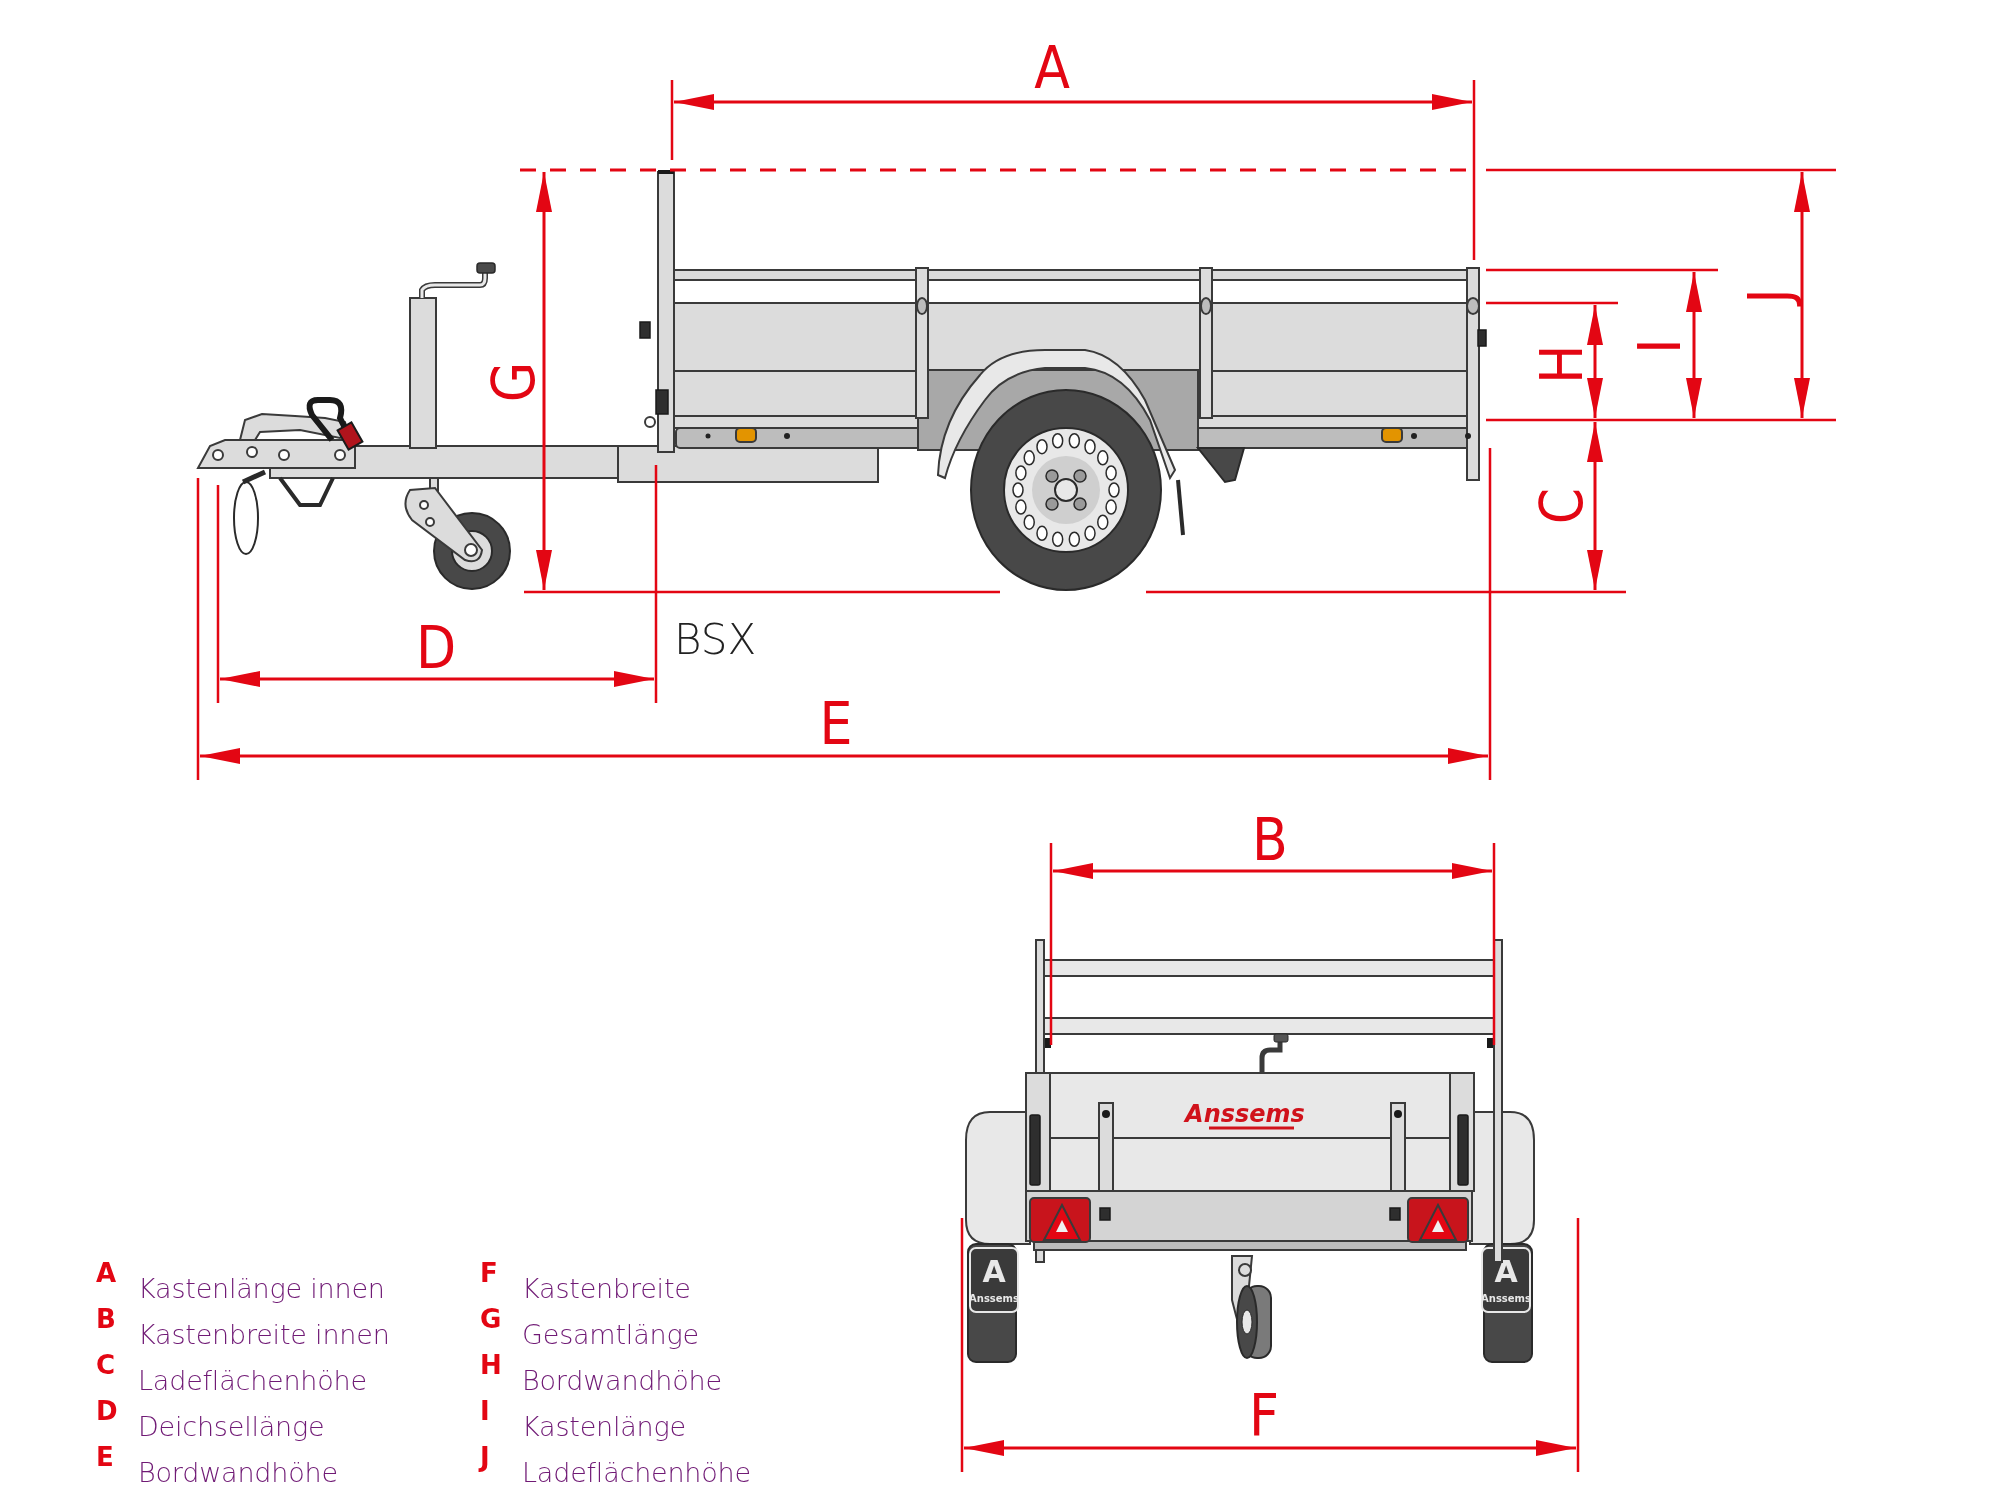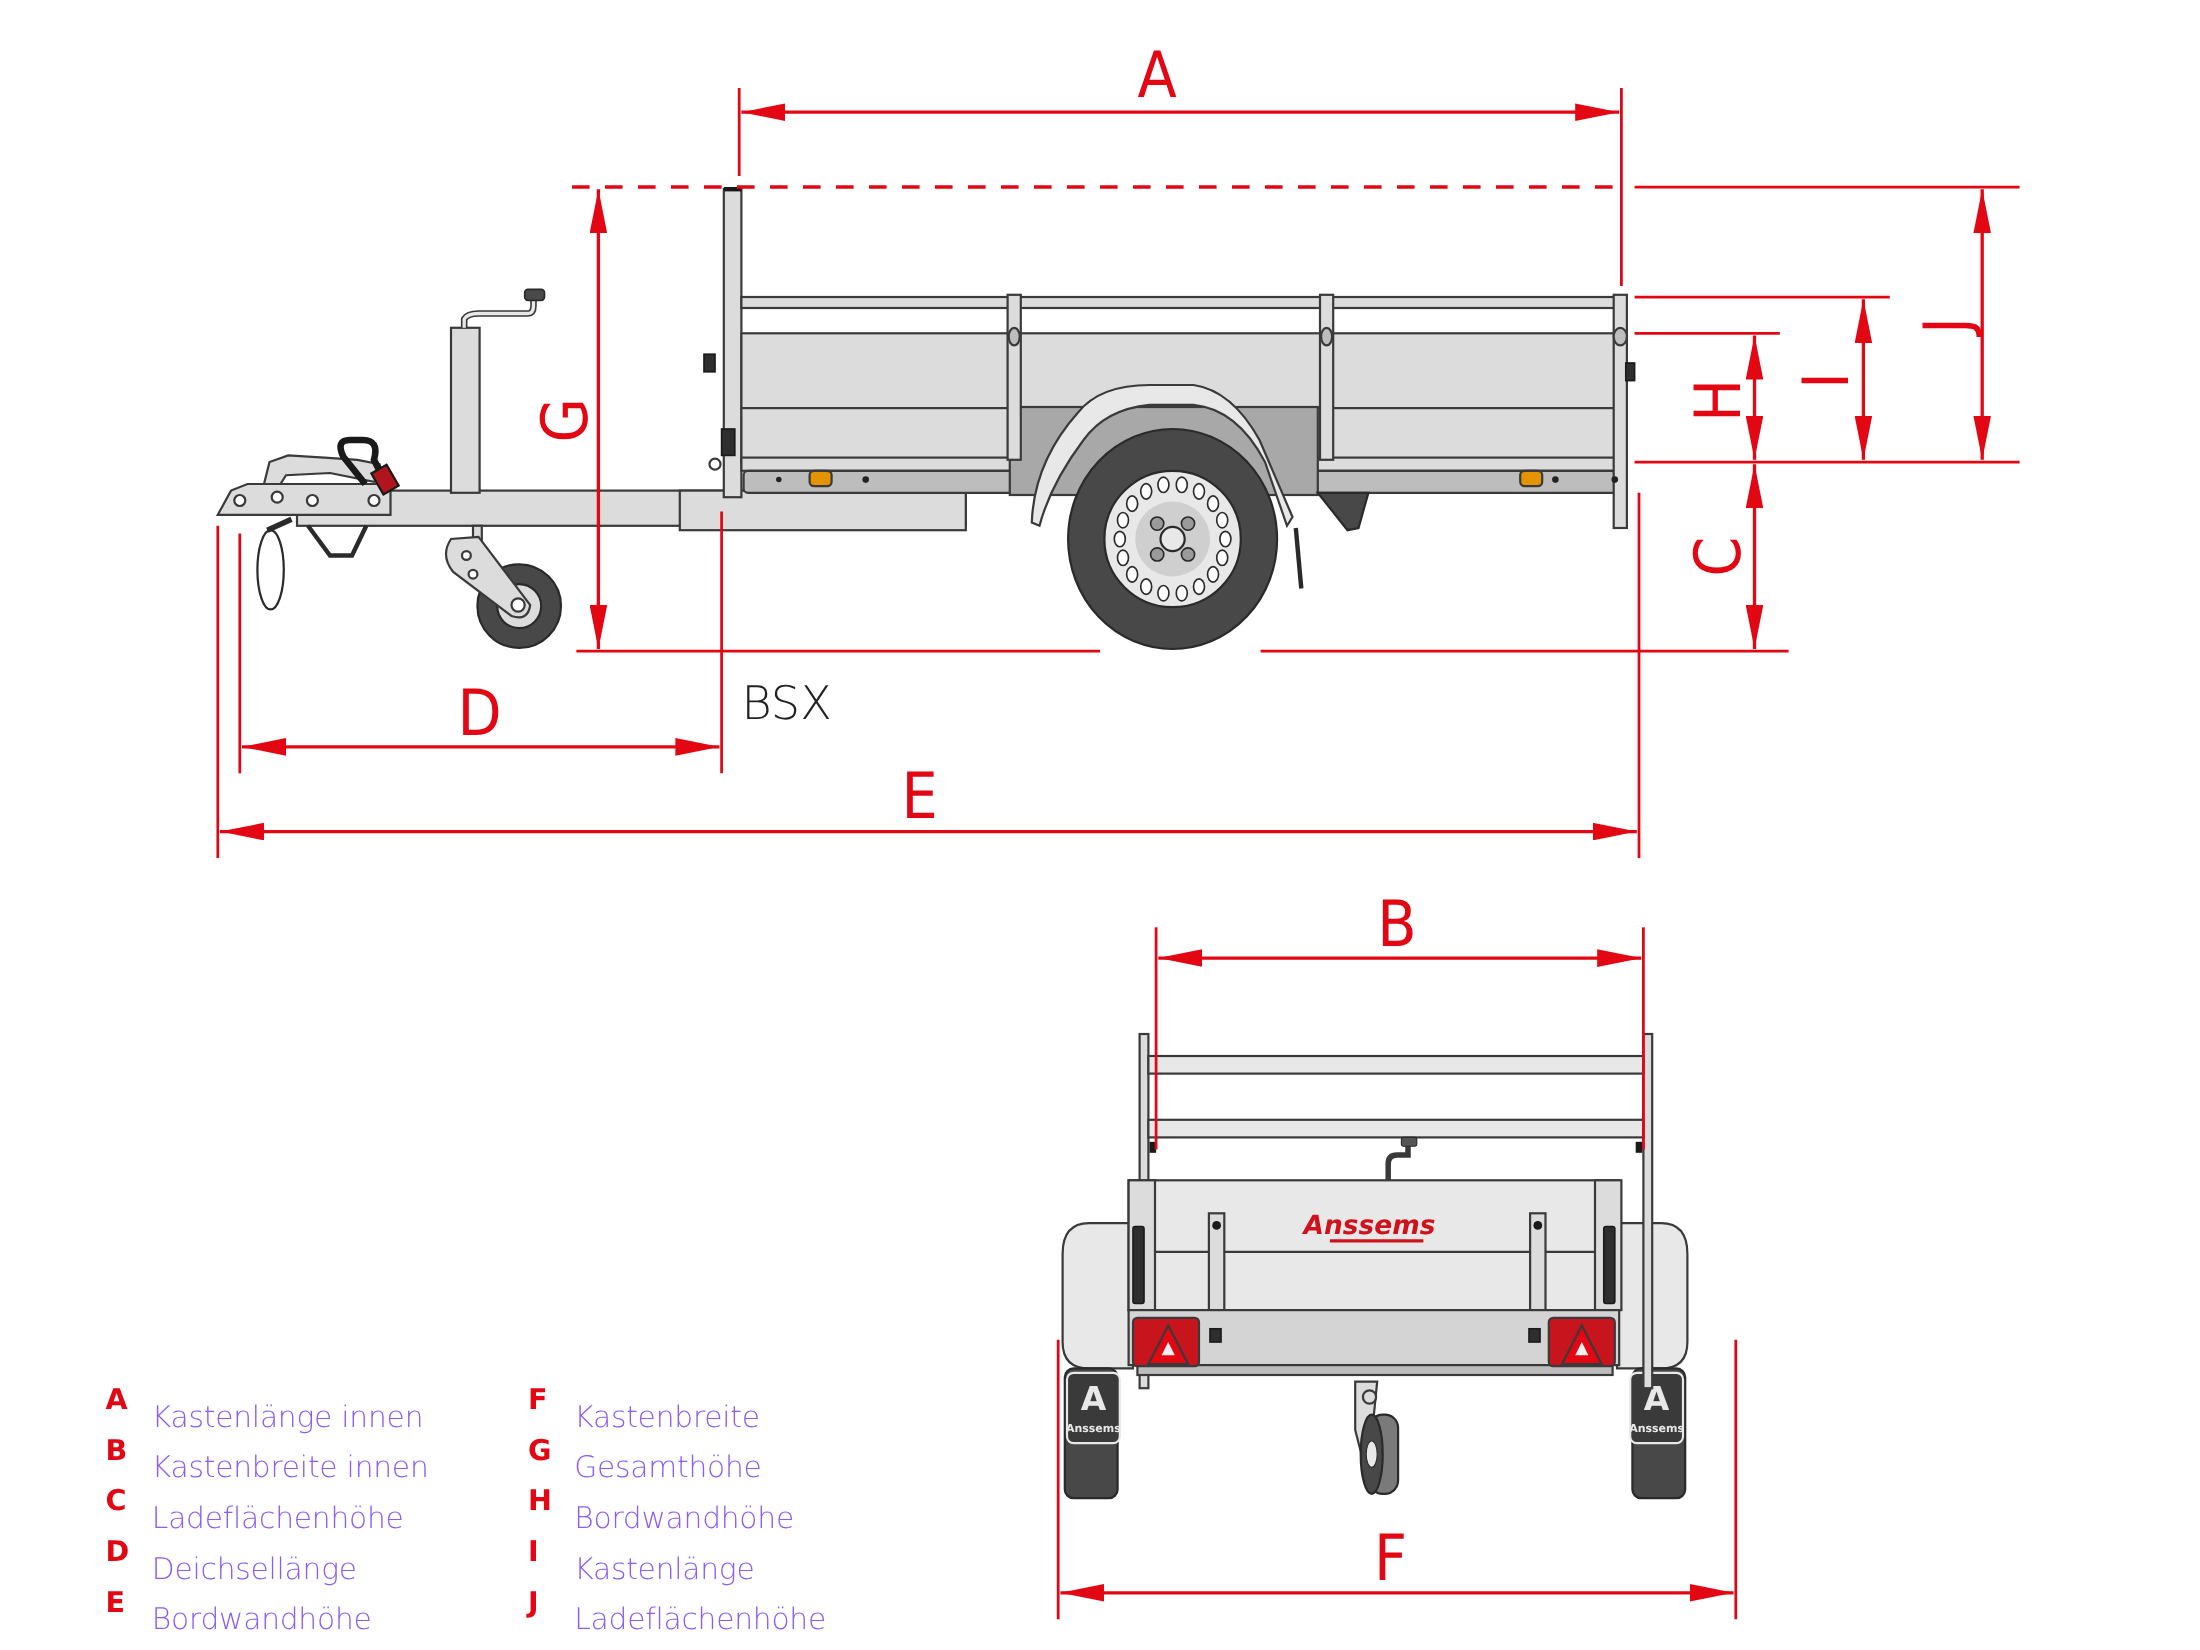--- a/index.html
+++ b/index.html
@@ -14,21 +14,21 @@
   .partl { fill:#e8e8e8; stroke:#3a3a3a; stroke-width:2; }
   .partd { fill:#bdbdbd; stroke:#3a3a3a; stroke-width:2; }
   .dark { fill:#484848; stroke:#2a2a2a; stroke-width:2; }
   .blk { fill:#2e2e2e; stroke:#1a1a1a; stroke-width:1.5; }
   .hole { fill:#fff; stroke:#3a3a3a; stroke-width:2; }
   .amber { fill:#e39400; stroke:#3a3a3a; stroke-width:2; }
   .legend { position:absolute; left:96px; top:1250px; width:760px; }
   .legend-col { position:absolute; top:0; }
   .legend-row { height:46px; display:flex; align-items:center; white-space:nowrap; }
   .legend-key { width:42px; color:#e30613; font-family:"DejaVu Sans", sans-serif; font-weight:bold; font-size:26px; }
-  .legend-text { color:#8b5cf6; font-family:"DejaVu Sans", sans-serif; font-size:27px; font-weight:300; letter-spacing:-0.2px;margin-top:30px; }
+  .legend-text { color:#701a75; font-family:"DejaVu Sans", sans-serif; font-size:27px; font-weight:300; letter-spacing:-0.2px;margin-top:30px; }
 </style>
 </head>
 <body>
 
 <svg id="drawing" viewBox="0 0 2000 1500" xmlns="http://www.w3.org/2000/svg">
   <defs>
     <marker id="arr" viewBox="0 0 40 16" refX="40" refY="8" markerWidth="40" markerHeight="16" markerUnits="userSpaceOnUse" orient="auto-start-reverse">
       <path d="M0,0 L40,8 L0,16 z" fill="#e30613"></path>
     </marker>
   </defs>
@@ -296,21 +296,21 @@
         <span class="legend-text">Bordwandhöhe</span>
       </div>
   </div>
   <div class="legend-col" style="left:384px;">
     <div class="legend-row">
         <span class="legend-key">F</span>
         <span class="legend-text">Kastenbreite</span>
       </div>
     <div class="legend-row">
         <span class="legend-key">G</span>
-        <span class="legend-text">Gesamthöhe</span>
+        <span class="legend-text">Gesamtlänge</span>
       </div>
     <div class="legend-row">
         <span class="legend-key">H</span>
         <span class="legend-text">Bordwandhöhe</span>
       </div>
     <div class="legend-row">
         <span class="legend-key">I</span>
         <span class="legend-text">Kastenlänge</span>
       </div>
     <div class="legend-row">

